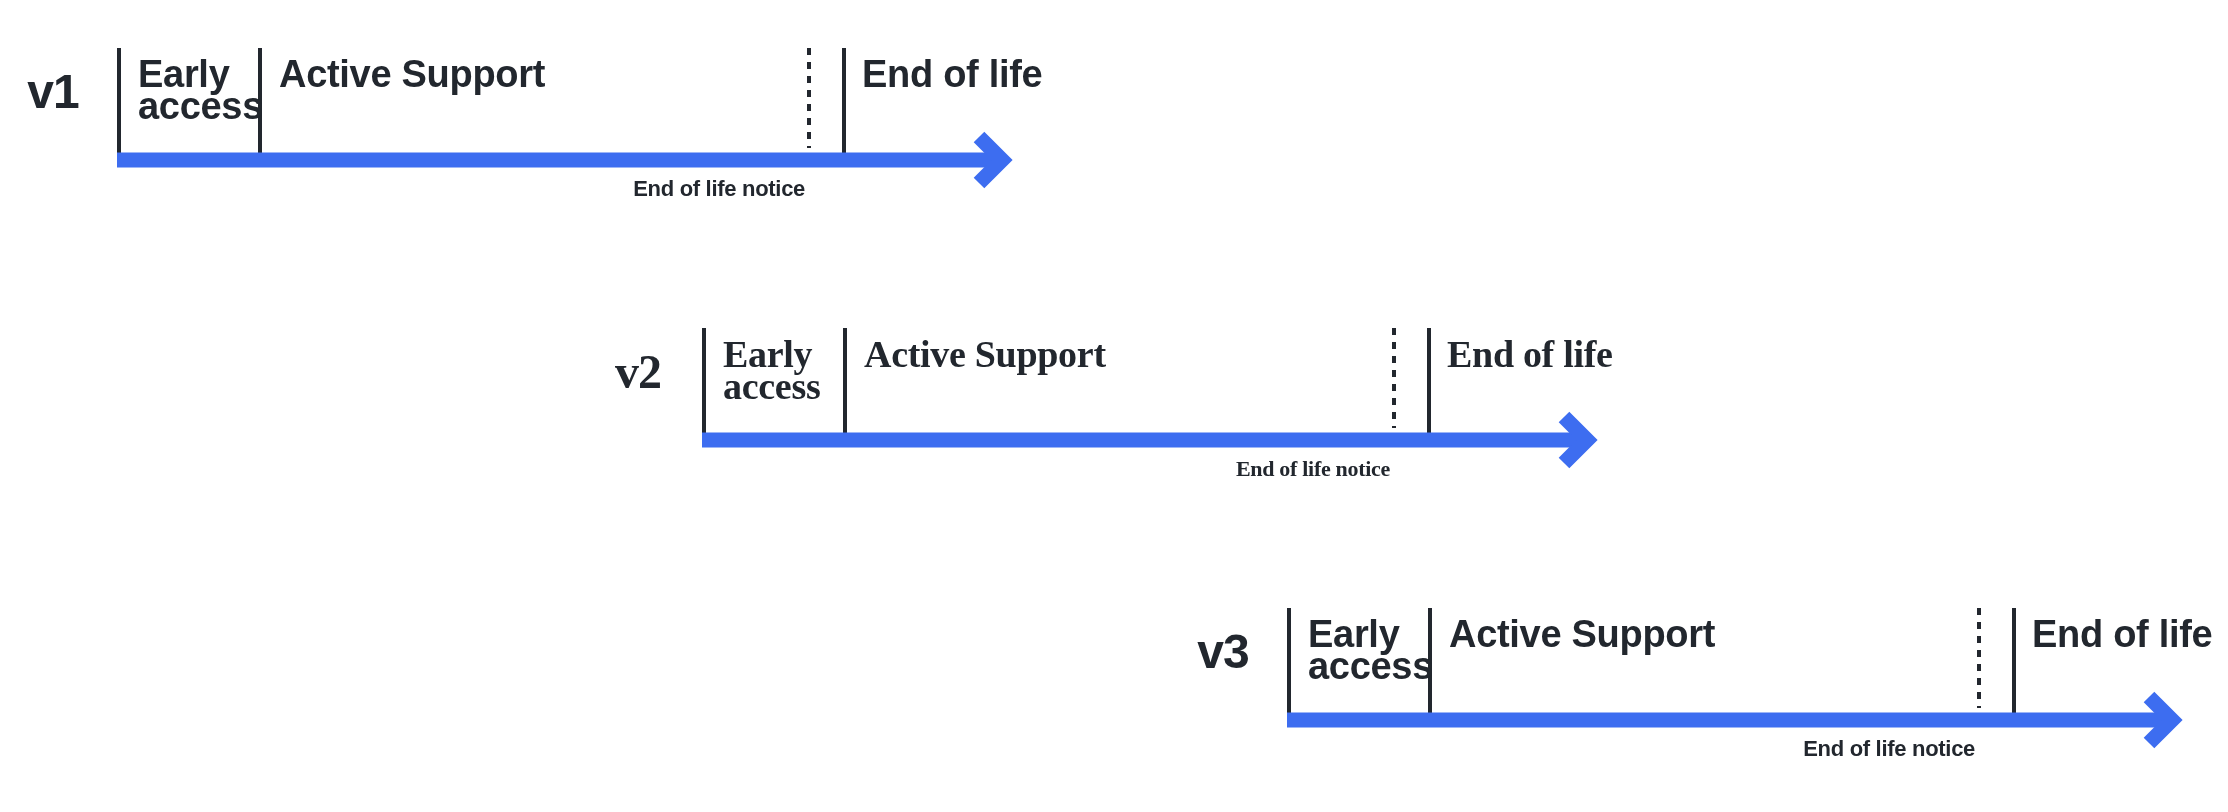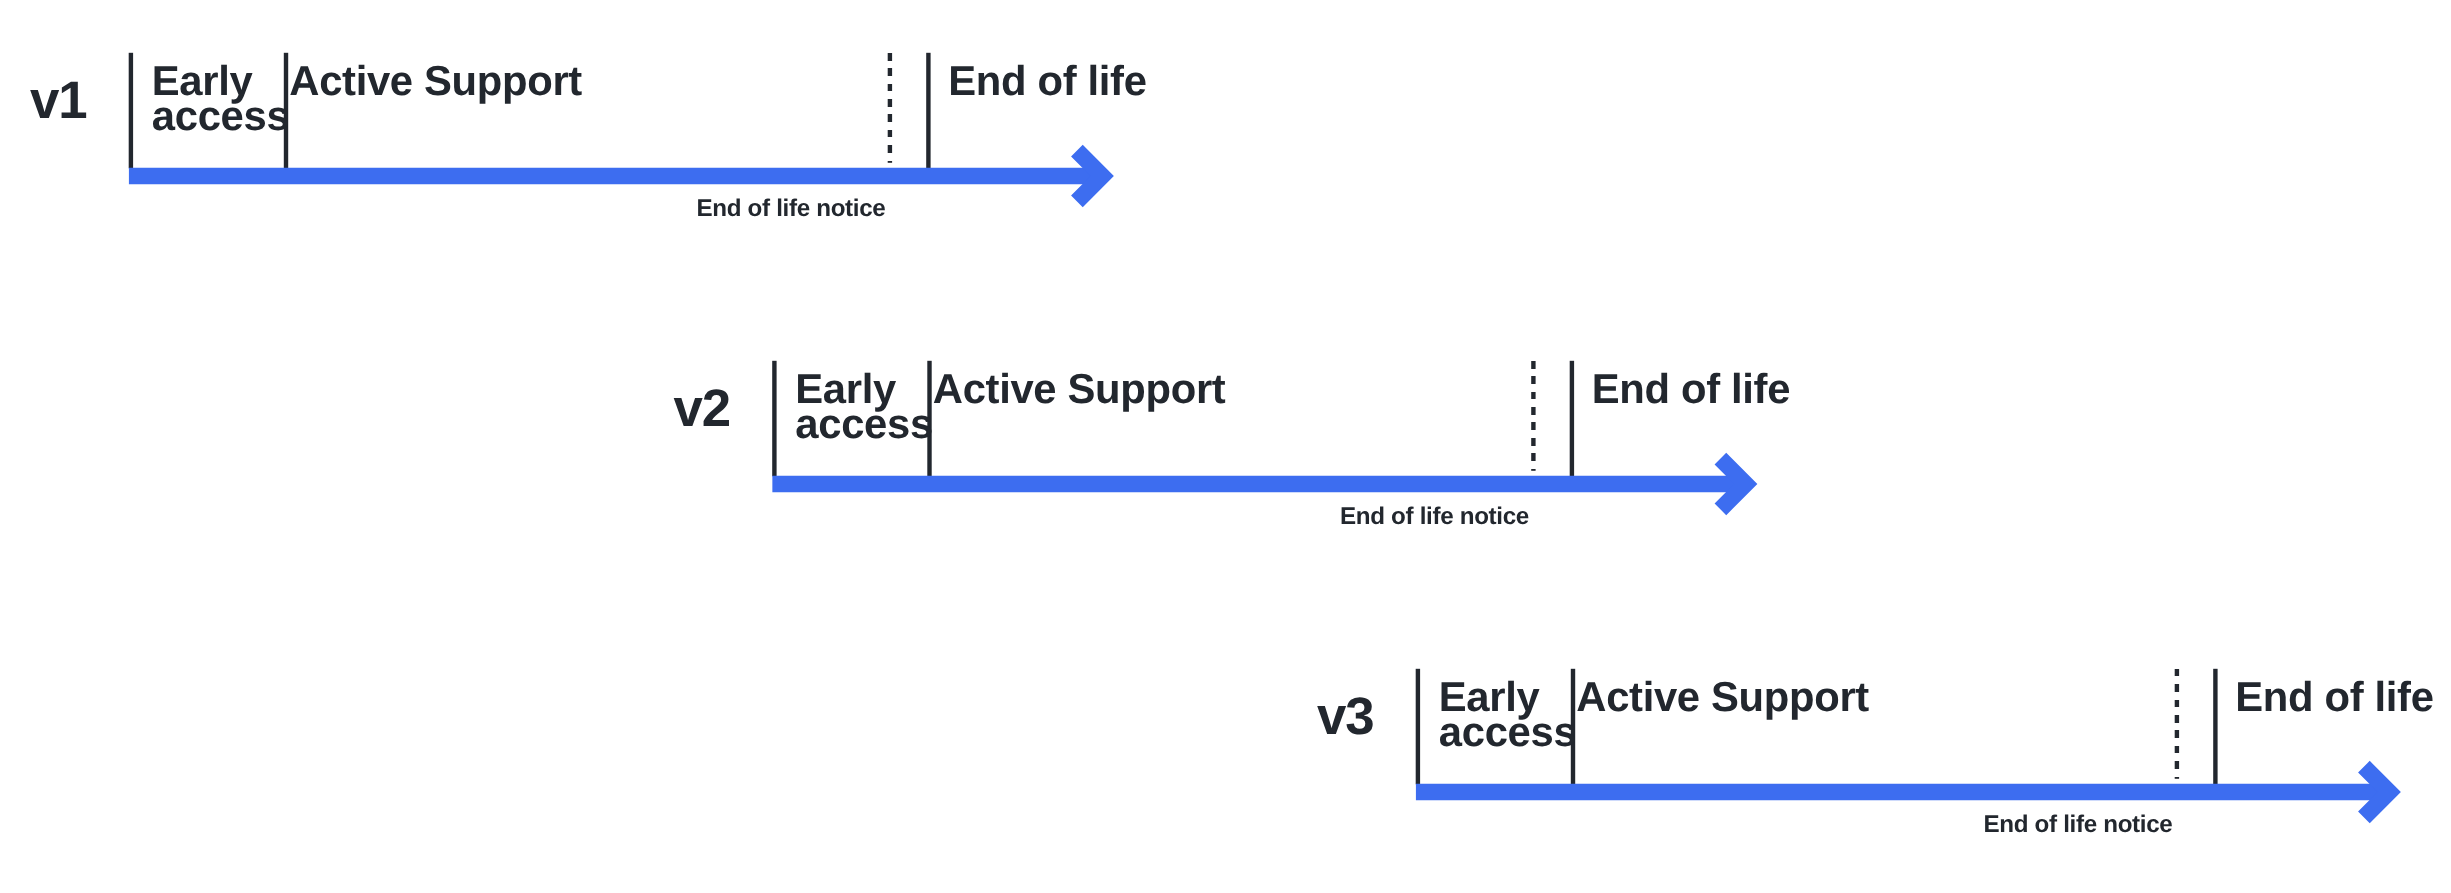--- a/index.html
+++ b/index.html
@@ -12,21 +12,21 @@
     width: 2228px; height: 812px;
     background: var(--bg);
     font-family: "Liberation Sans", sans-serif;
     position: relative;
     overflow: hidden;
   }
   .canvas { position: absolute; inset: 0; }
 
   .row { position: absolute; width: 1030px; height: 180px; }
   .row.v1 { left: 17px;   top: 40px;  }
-  .row.v2 { left: 602px;  top: 320px; }
+  .row.v2 { left: 602px;  top: 320px; font-family: Liberation Serif, serif; }
   .row.v3 { left: 1187px; top: 600px; }
 
   .version {
     position: absolute; left: 0; top: 27px; width: 72px;
     text-align: center;
     font-size: 48px; font-weight: 700; line-height: 50px;
     letter-spacing: -1px;
     color: var(--ink);
   }
 
@@ -44,21 +44,21 @@
   }
 
   .phase {
     position: absolute; top: 2px;
     font-size: 38px; font-weight: 700; line-height: 32px;
     letter-spacing: -0.3px;
     color: var(--ink);
     margin-top: 16px;
   }
   .phase.early  { left: 121px; width: 110px; }
-  .phase.active { left: 246px; white-space: nowrap; }
+  .phase.active { left: 262px; white-space: nowrap; }
   .phase.eol    { left: 845px; white-space: nowrap; text-align: right; }
 
   .notice {
     position: absolute; top: 133px; left: 468px; width: 320px;
     text-align: right;
     font-size: 22px; font-weight: 700; line-height: 32px;
     letter-spacing: -0.3px;
     color: var(--ink);
   }
 

